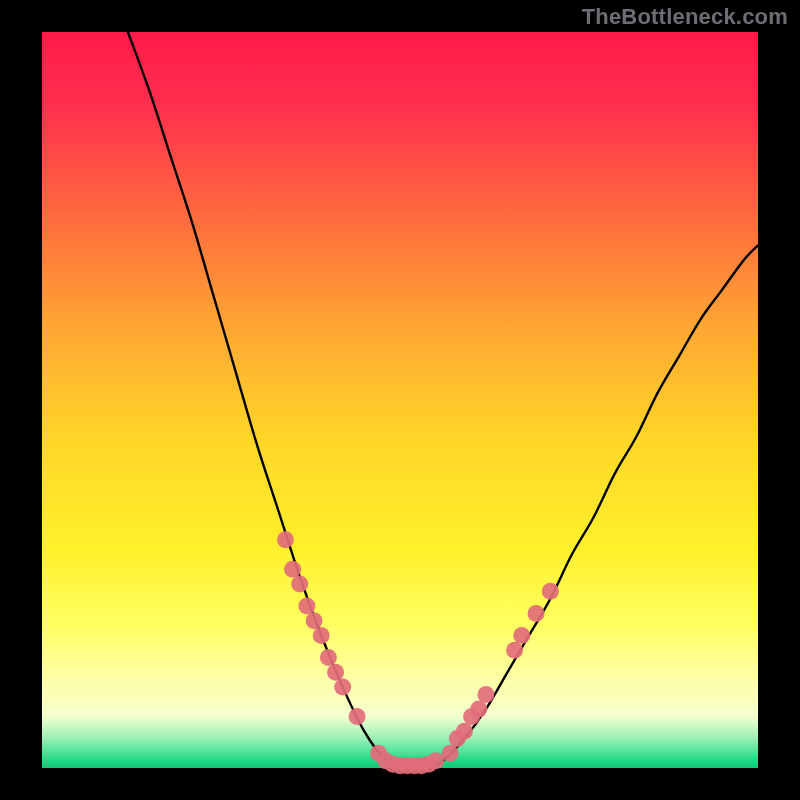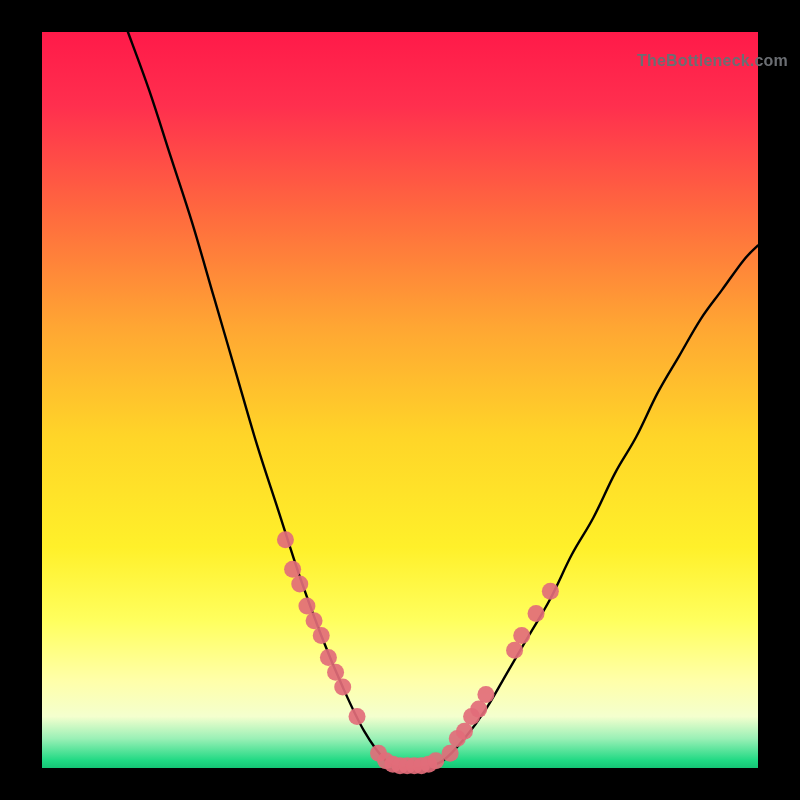--- a/index.html
+++ b/index.html
@@ -15,25 +15,24 @@
     width: 800px;
     height: 800px;
     background: #000;
     position: relative;
   }
   .watermark {
     position: absolute;
     top: 4px;
     right: 12px;
     color: #6b6e73;
-    font-size: 16px;
+    font-size: 22px;
     font-weight: 600;
     letter-spacing: 0.2px;
     z-index: 10;
-    margin-top: 48px;
   }
   svg {
     display: block;
   }
 </style>
 </head>
 <body>
 
 <div class="frame">
 

